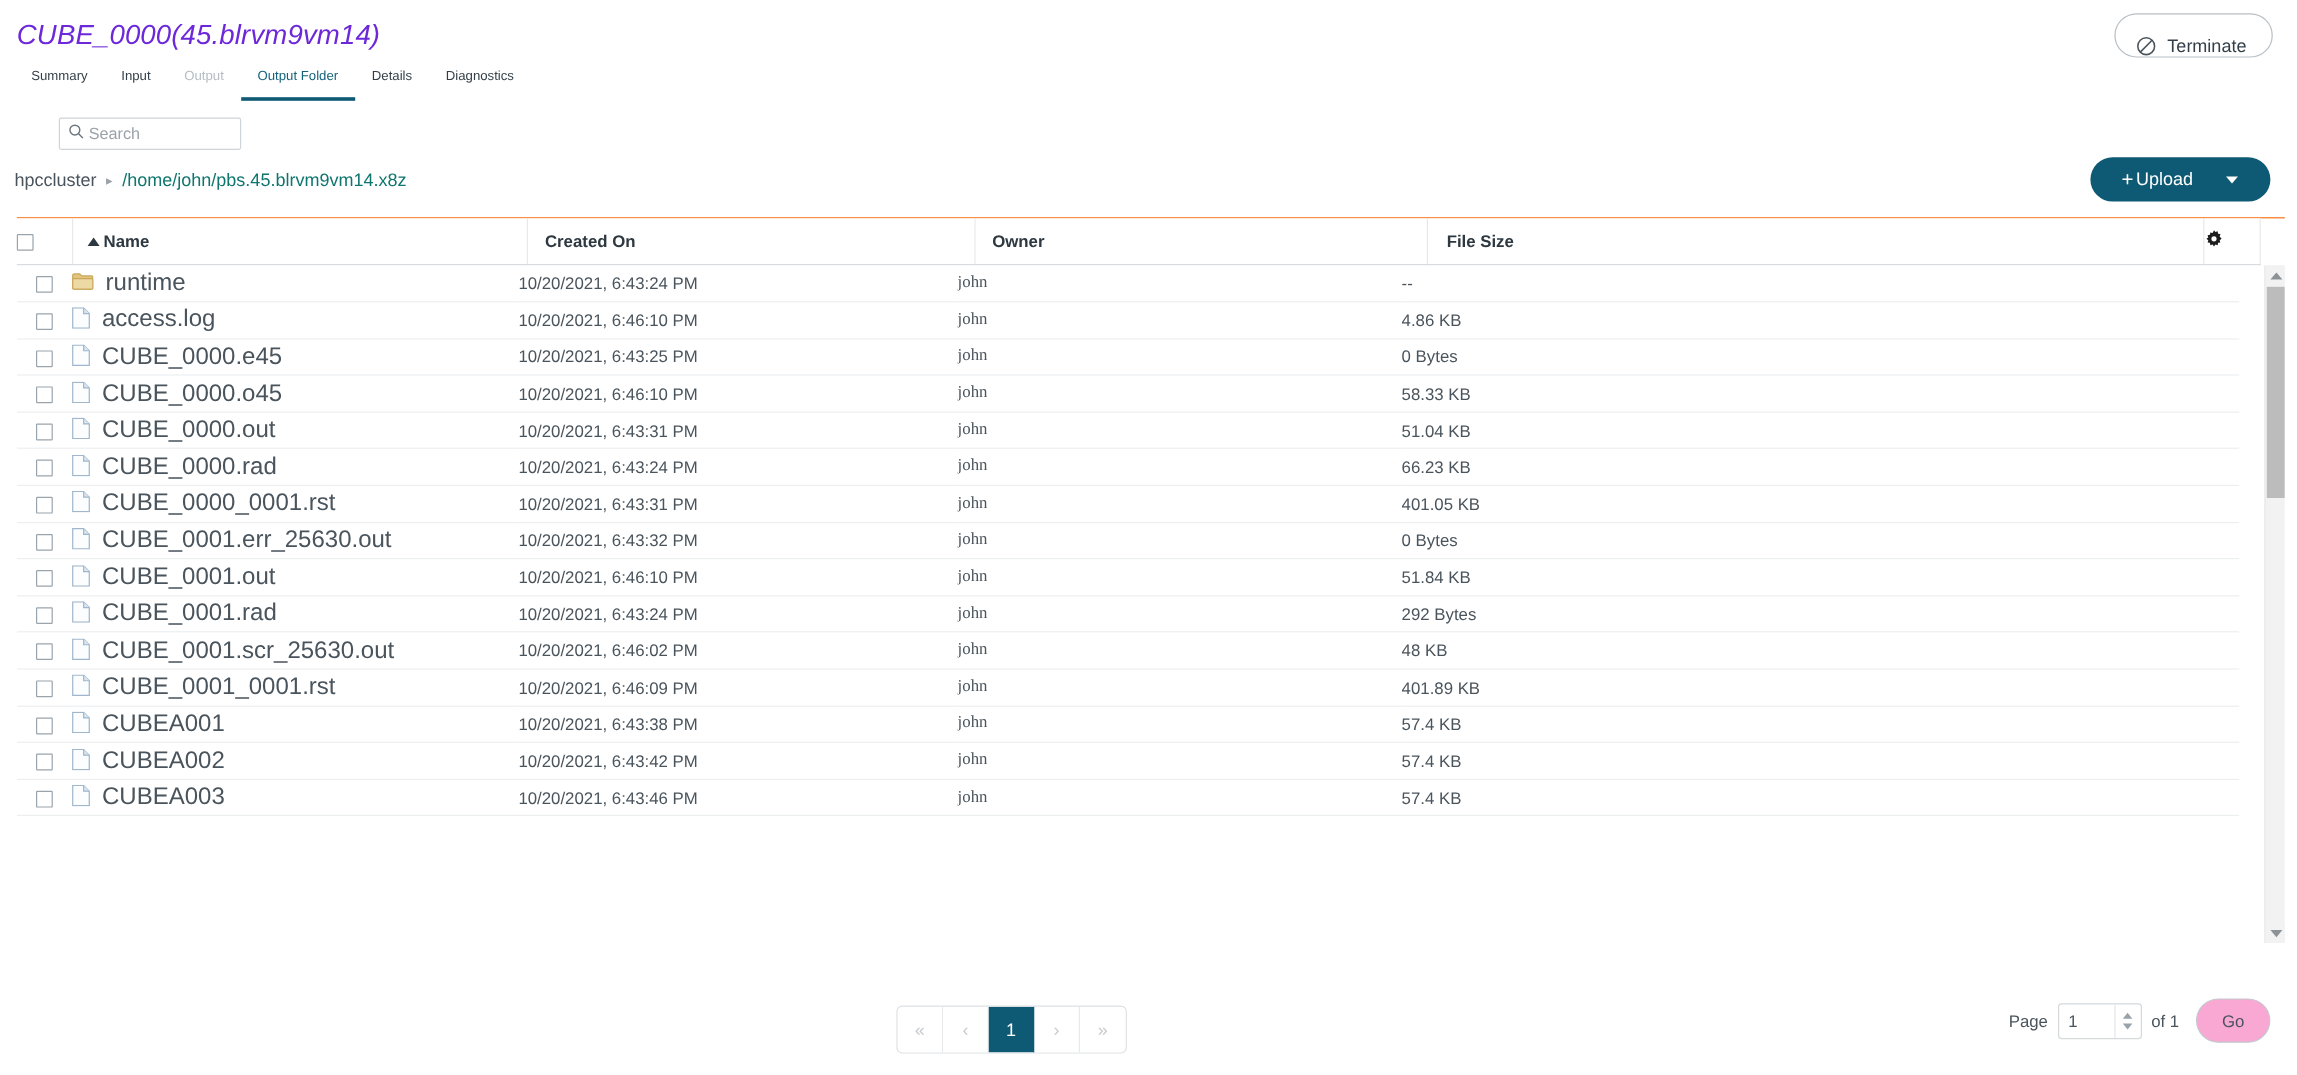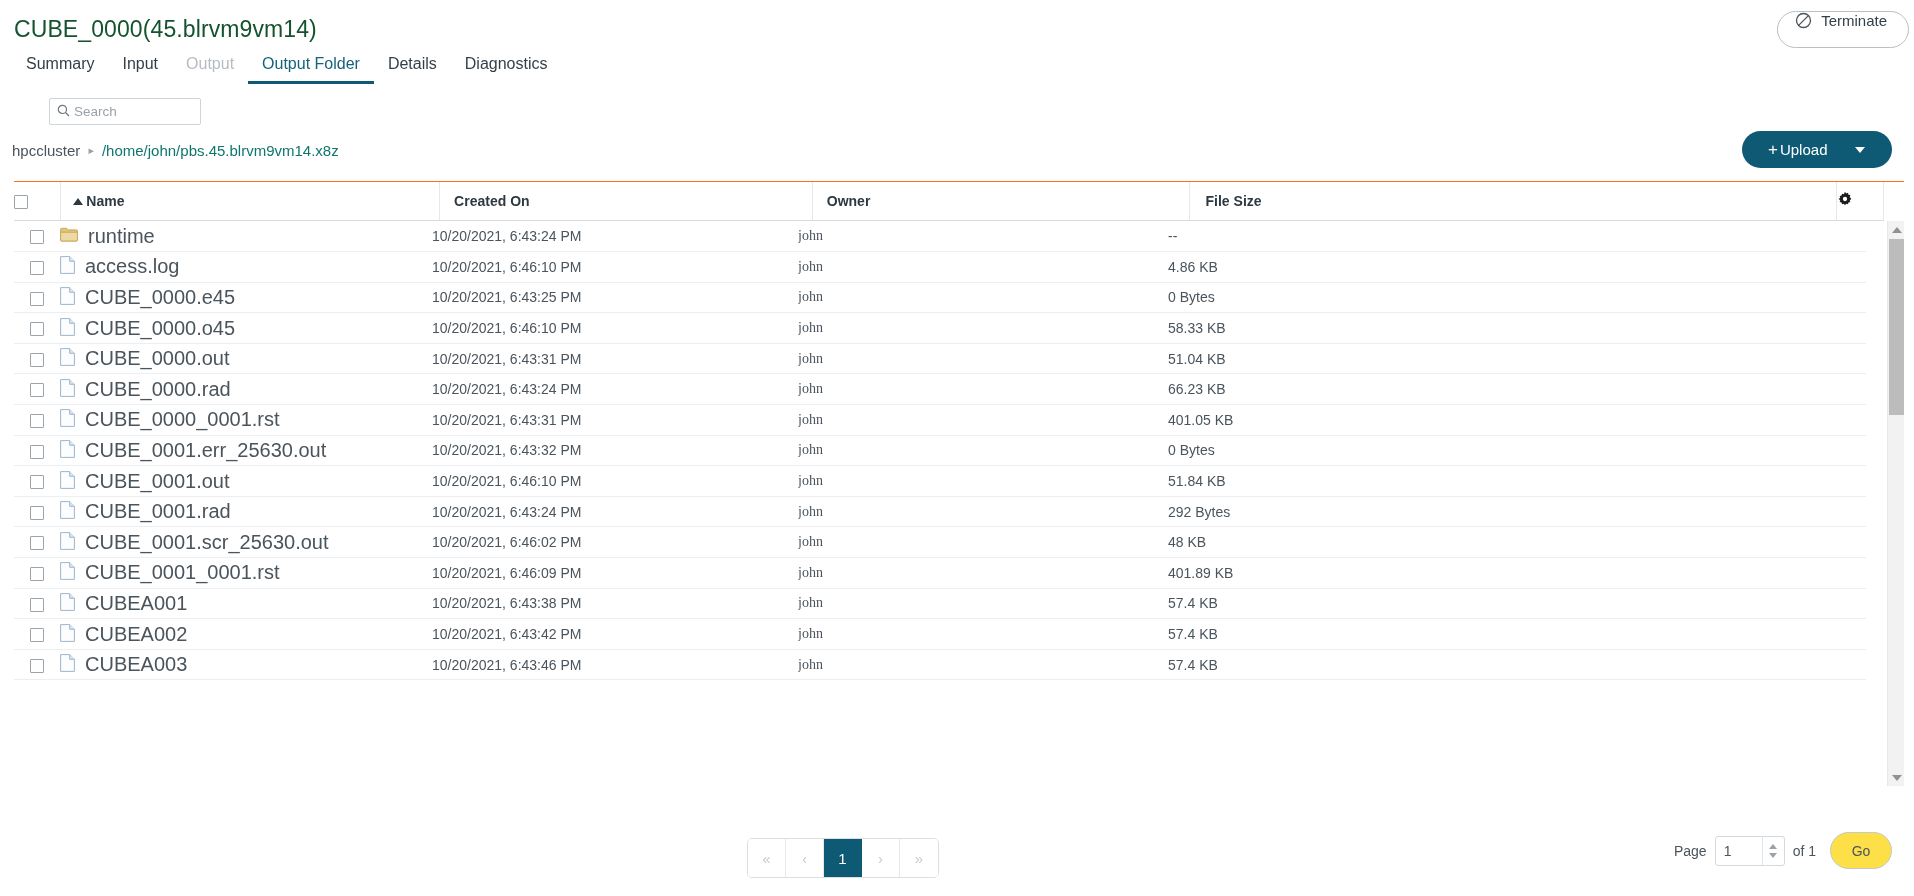--- a/index.html
+++ b/index.html
@@ -12,49 +12,50 @@
     overflow: hidden;
   }
 
   .page { position: relative; width: 1914px; height: 896px; }
 
   
   .header { position: relative; padding: 14px 0 0 14px; }
   .page-title {
     font-size: 23px;
     font-weight: 400;
-    color: #14532d;
+    color: #6d28d9;
     letter-spacing: .1px;
     line-height: 30px;
+    font-style: italic;
   }
   .terminate-btn {
-    position: absolute; top: 11px; right: 5px;
+    position: absolute; top: 11px; right: 20px;
     height: 37px;
-    display: flex; align-items: flex-start; gap: 9px;
+    display: flex; align-items: flex-end; gap: 9px;
     padding: 0 21px 0 17px;
     border: 1px solid #b9bfc4;
     border-radius: 19px;
     background: #ffffff;
     font-size: 15px;
     color: #333f48;
     cursor: pointer;
     white-space: nowrap;
   }
   .terminate-btn svg { display: block; }
 
   
   .tabs {
     display: flex; align-items: flex-end;
     gap: 0;
     padding-left: 12px;
     margin-top: 8px;
     height: 32px;
   }
   .tab {
-    font-size: 16px;
+    font-size: 11px;
     color: #333f48;
     padding: 0 14px 8px 14px;
     cursor: pointer;
     border-bottom: 3px solid transparent;
     line-height: 18px;
   }
   .tab.disabled { color: #b5bcc2; cursor: default; }
   .tab.active { color: #15627c; border-bottom-color: #0e5a74; }
 
   
@@ -294,21 +295,21 @@
     border-left: 4px solid transparent;
     border-right: 4px solid transparent;
     border-top: 5px solid #9aa2a9;
     cursor: pointer;
   }
   .go-btn {
     height: 37px; min-width: 62px;
     padding: 0 18px;
     border: 1px solid #c3c8cc;
     border-radius: 19px;
-    background: #fde047;
+    background: #f9a8d4;
     font-family: "Liberation Sans", sans-serif;
     font-size: 14px;
     color: #4a545c;
     cursor: pointer;
     margin-left: 6px;
   }
 </style>
 </head>
 <body>
 

